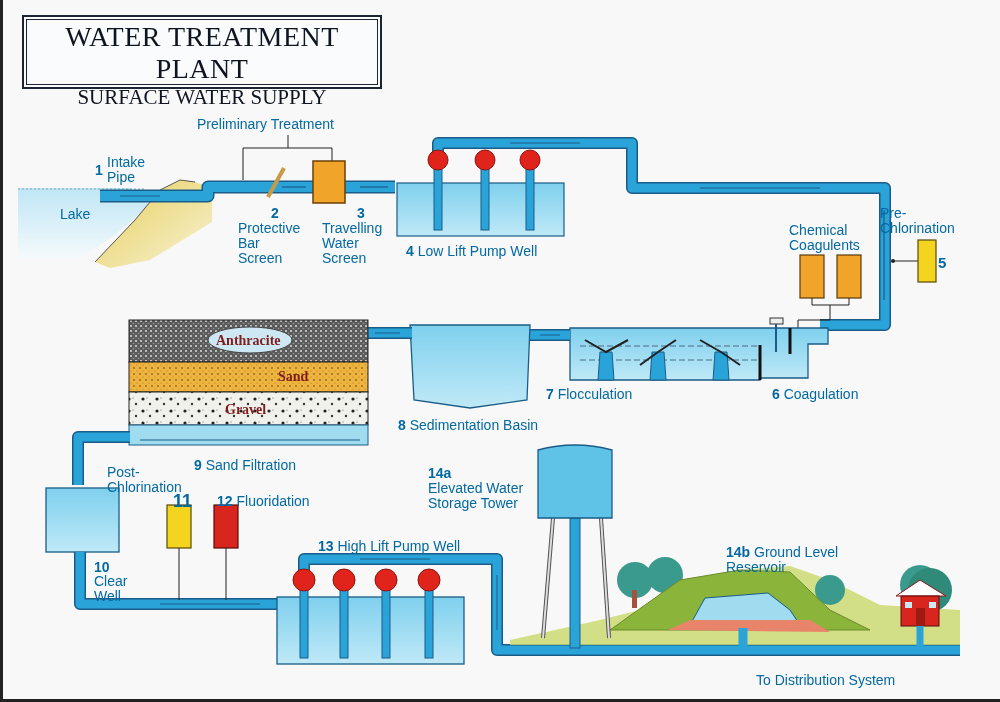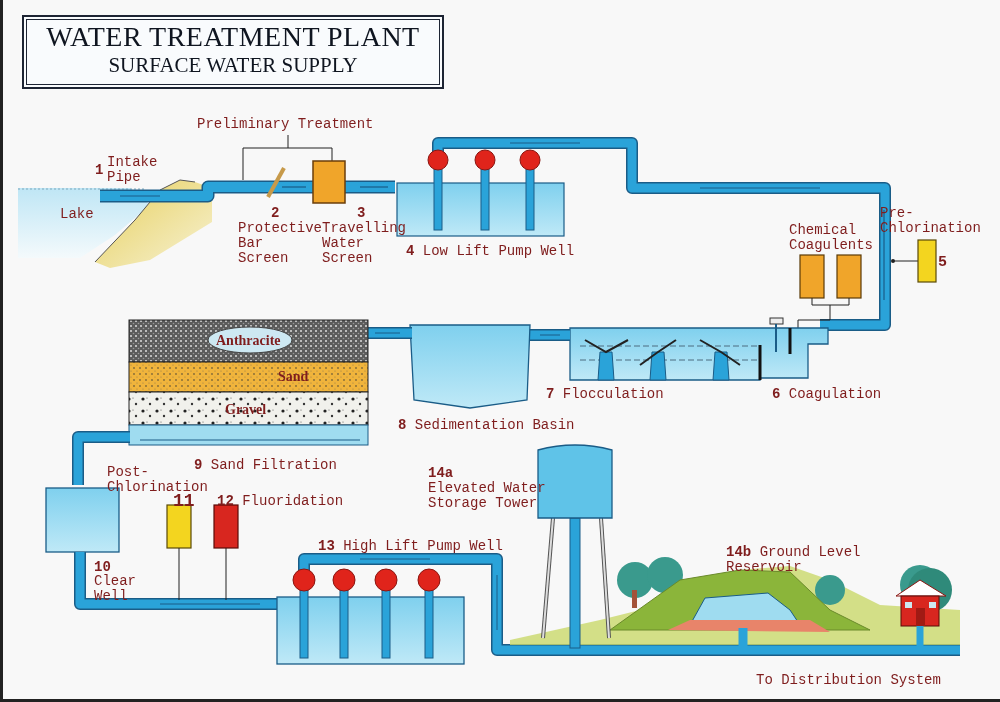--- a/index.html
+++ b/index.html
@@ -1,26 +1,26 @@
 <!DOCTYPE html>
 <html><head>
 <meta charset="utf-8">
 <style>
   html, body { margin:0; padding:0; }
   body { width:1000px; height:702px; background:#f8f8f8; position:relative; overflow:hidden;
          font-family:"DejaVu Serif", serif; color:#111; }
   .frame { position:absolute; left:0; top:0; width:1000px; height:702px; box-sizing:border-box;
            border-left:3px solid #222; border-bottom:3px solid #222; }
-  .title-box { position:absolute; left:22px; top:15px; width:422px; height:74px; box-sizing:border-box;
+  .title-box { position:absolute; left:22px; top:15px; width:360px; height:74px; box-sizing:border-box;
                border:2px solid #1d2433; outline:1px solid #1d2433; outline-offset:-5px; background:#f9fbfd;
                text-align:center; }
   .title-main { font-family:"Liberation Serif", serif; font-size:28px; letter-spacing:0.5px; margin-top:4px; color:#0f1520; }
   .title-sub { font-family:"Liberation Serif", serif; font-size:21px; margin-top:0px; color:#0f1520; }
   svg.diagram { position:absolute; left:0; top:0; }
-  .lbl { position:absolute; font-family:Liberation Mono, monospace; font-size:14px; line-height:15px; color:#7f1d1d; white-space:nowrap; }
+  .lbl { position:absolute; font-family:Liberation Sans, sans-serif; font-size:14px; line-height:15px; color:#0369a1; white-space:nowrap; }
   .num { font-weight:bold; }
   .layer-lbl { position:absolute; font-family:"Liberation Serif", serif; font-weight:bold; font-size:14px; color:#7f1d1d; }
 </style>
 </head>
 <body>
 
 <div class="frame"></div>
 
 <div class="title-box">
   <div class="title-main">WATER TREATMENT PLANT</div>

